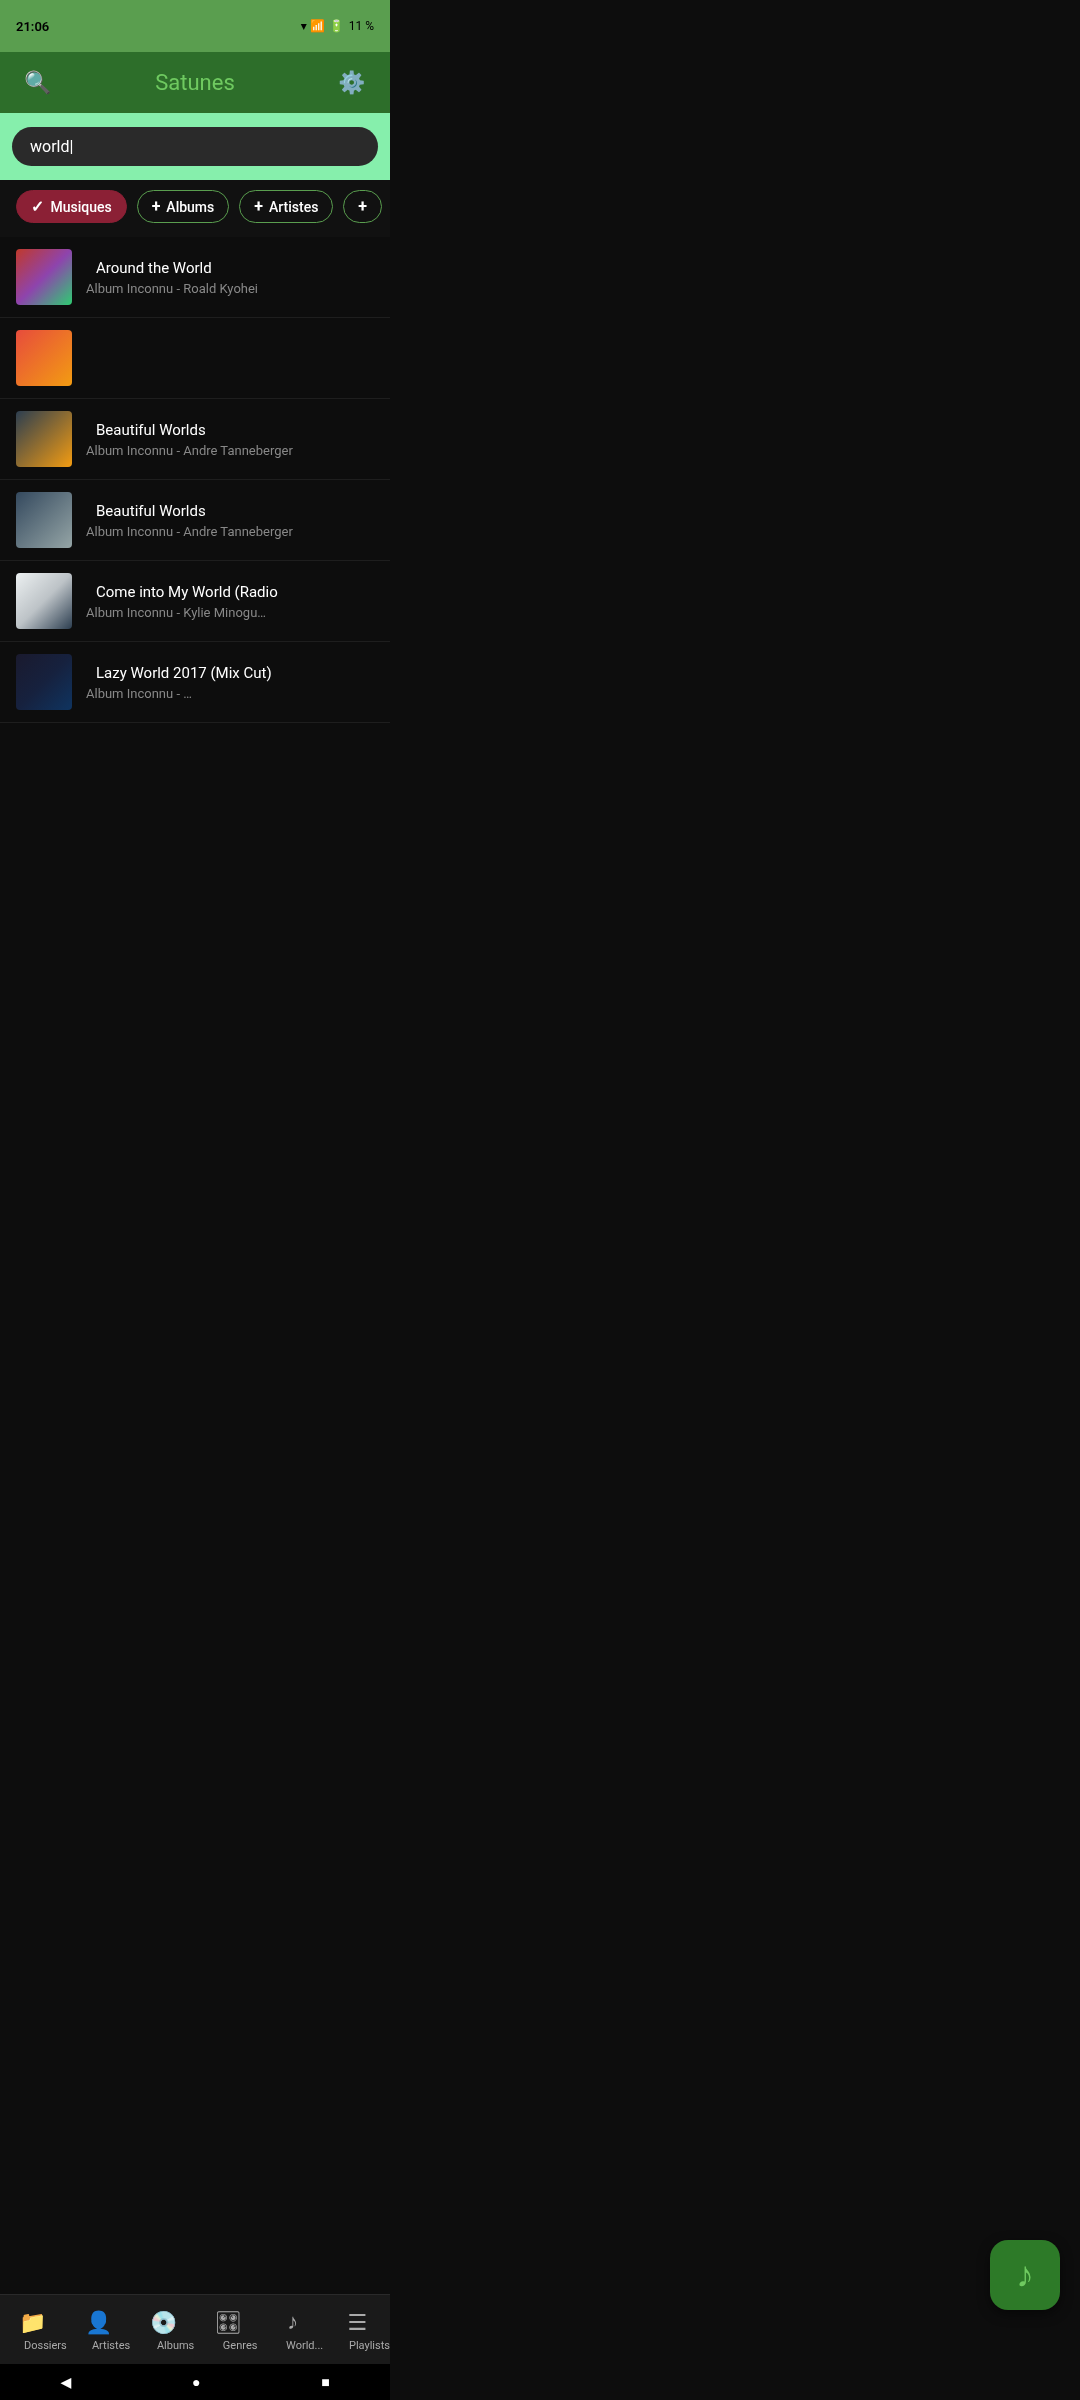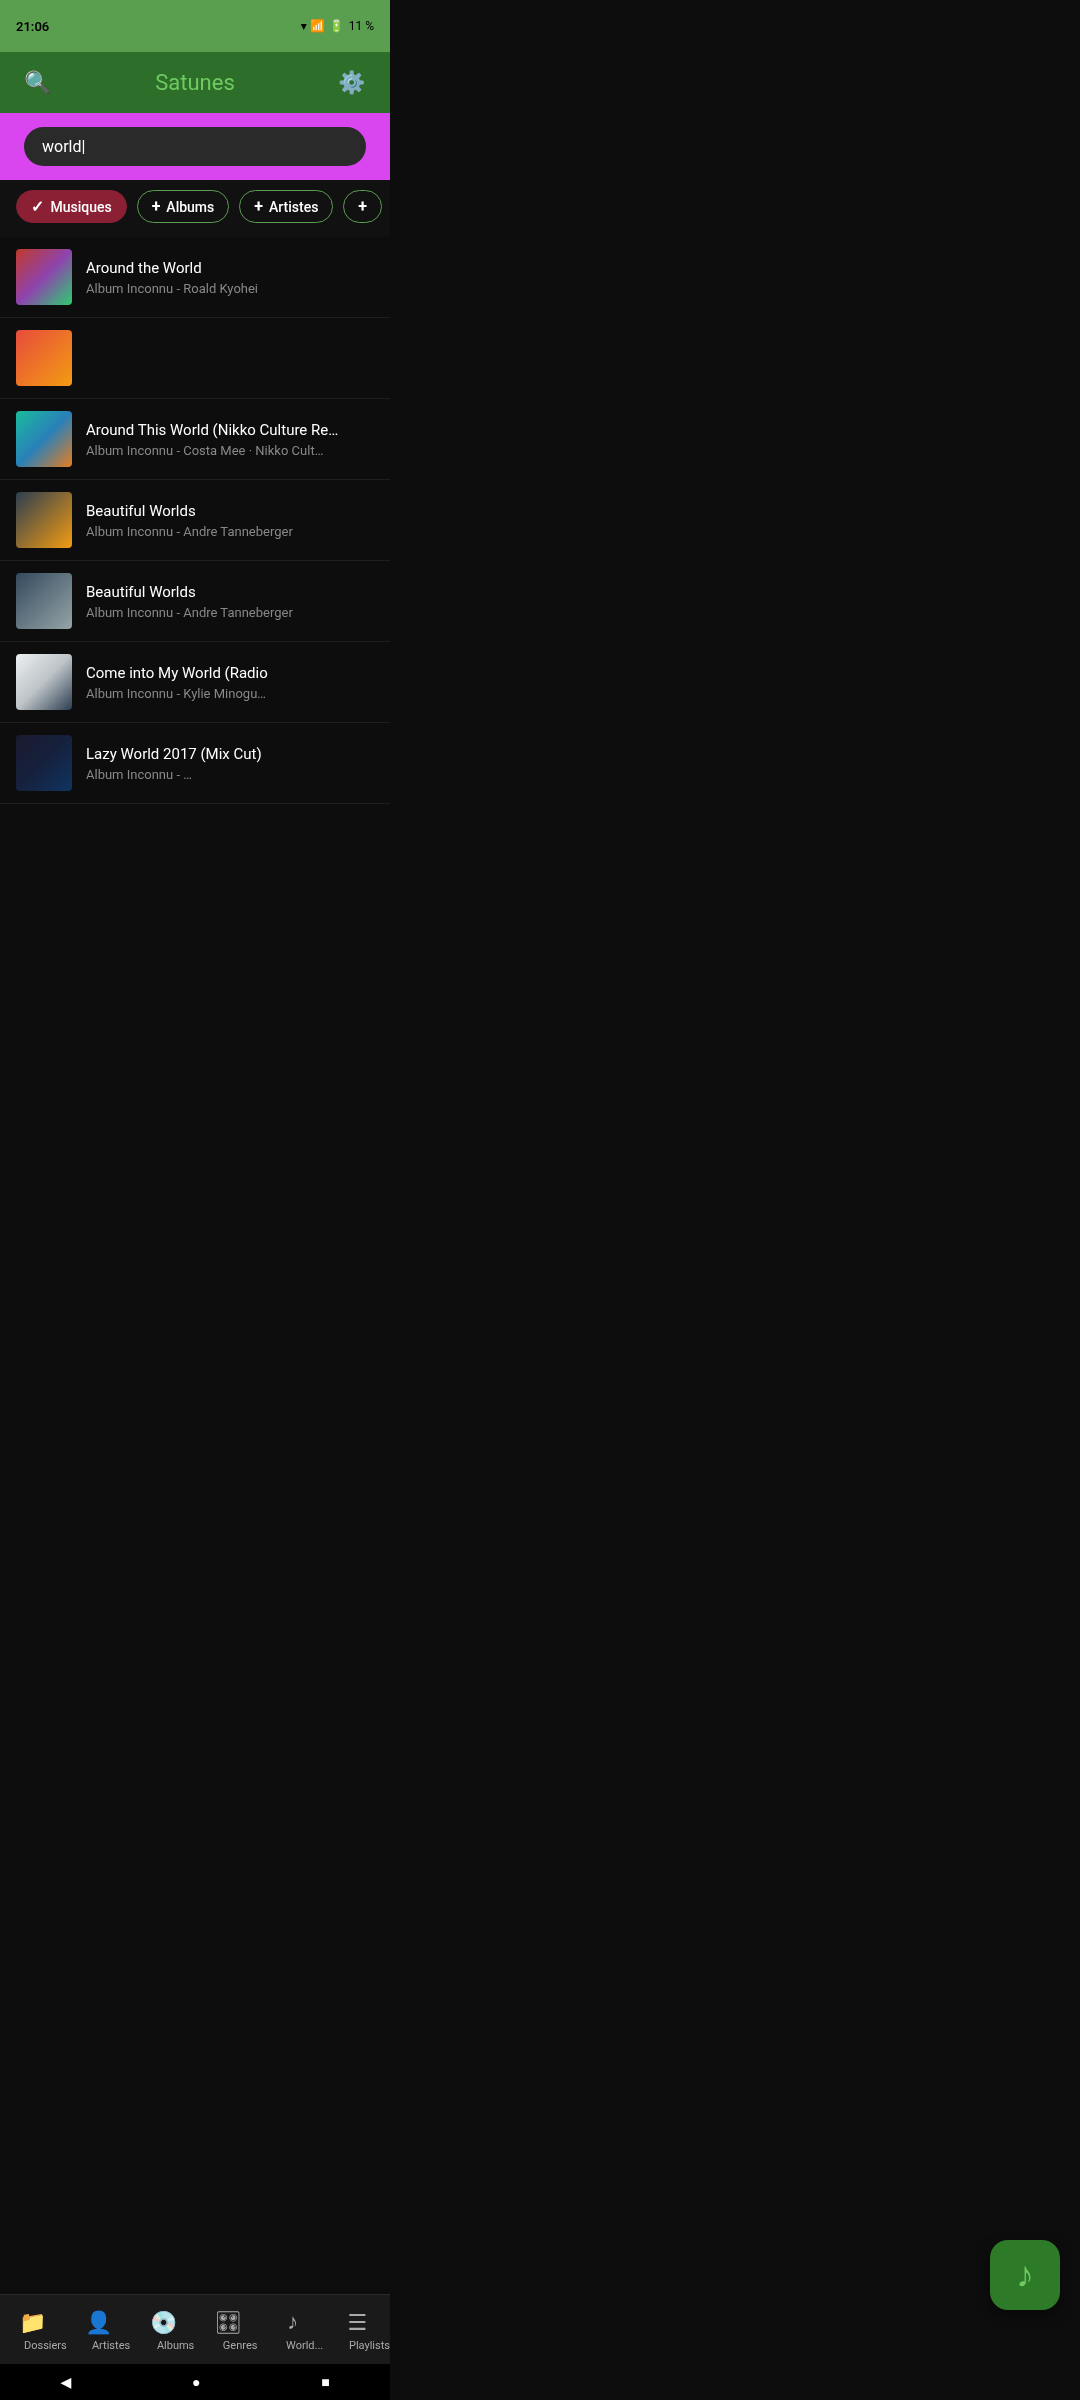--- a/index.html
+++ b/index.html
@@ -53,22 +53,22 @@
     }
     .header-icon {
       color: #ccc;
       font-size: 22px;
       cursor: pointer;
       padding: 4px;
     }
 
     
     .search-container {
-      background: #d946ef;
-      padding: 14px 24px;
+      background: #86efac;
+      padding: 14px 12px;
     }
     .search-box {
       background: #2a2a2a;
       border-radius: 24px;
       padding: 10px 18px;
       font-size: 16px;
       color: #fff;
       display: flex;
       align-items: center;
     }
@@ -142,20 +142,21 @@
       min-width: 0;
     }
     .song-title {
       font-size: 15px;
       color: #fff;
       font-weight: 400;
       white-space: nowrap;
       overflow: hidden;
       text-overflow: ellipsis;
       margin-bottom: 4px;
+      margin-left: 10px;
     }
     .song-sub {
       font-size: 13px;
       color: #888;
       white-space: nowrap;
       overflow: hidden;
       text-overflow: ellipsis;
     }
 
     
@@ -289,27 +290,20 @@
     <div class="song-info">
       <div class="song-title">Around the World</div>
       <div class="song-sub">Album Inconnu - Roald Kyohei</div>
     </div>
   </div>
 
   <div class="song-item">
     <div class="song-thumb thumb-2"></div>
   </div>
 
-  <div class="song-item">
-    <div class="song-thumb thumb-3"></div>
-    <div class="song-info">
-      <div class="song-title">Around This World (Nikko Culture Re…</div>
-      <div class="song-sub">Album Inconnu - Costa Mee · Nikko Cult…</div>
-    </div>
-  </div>
 
 
   <div class="song-item">
     <div class="song-thumb thumb-5"></div>
     <div class="song-info">
       <div class="song-title">Beautiful Worlds</div>
       <div class="song-sub">Album Inconnu - Andre Tanneberger</div>
     </div>
   </div>
 

